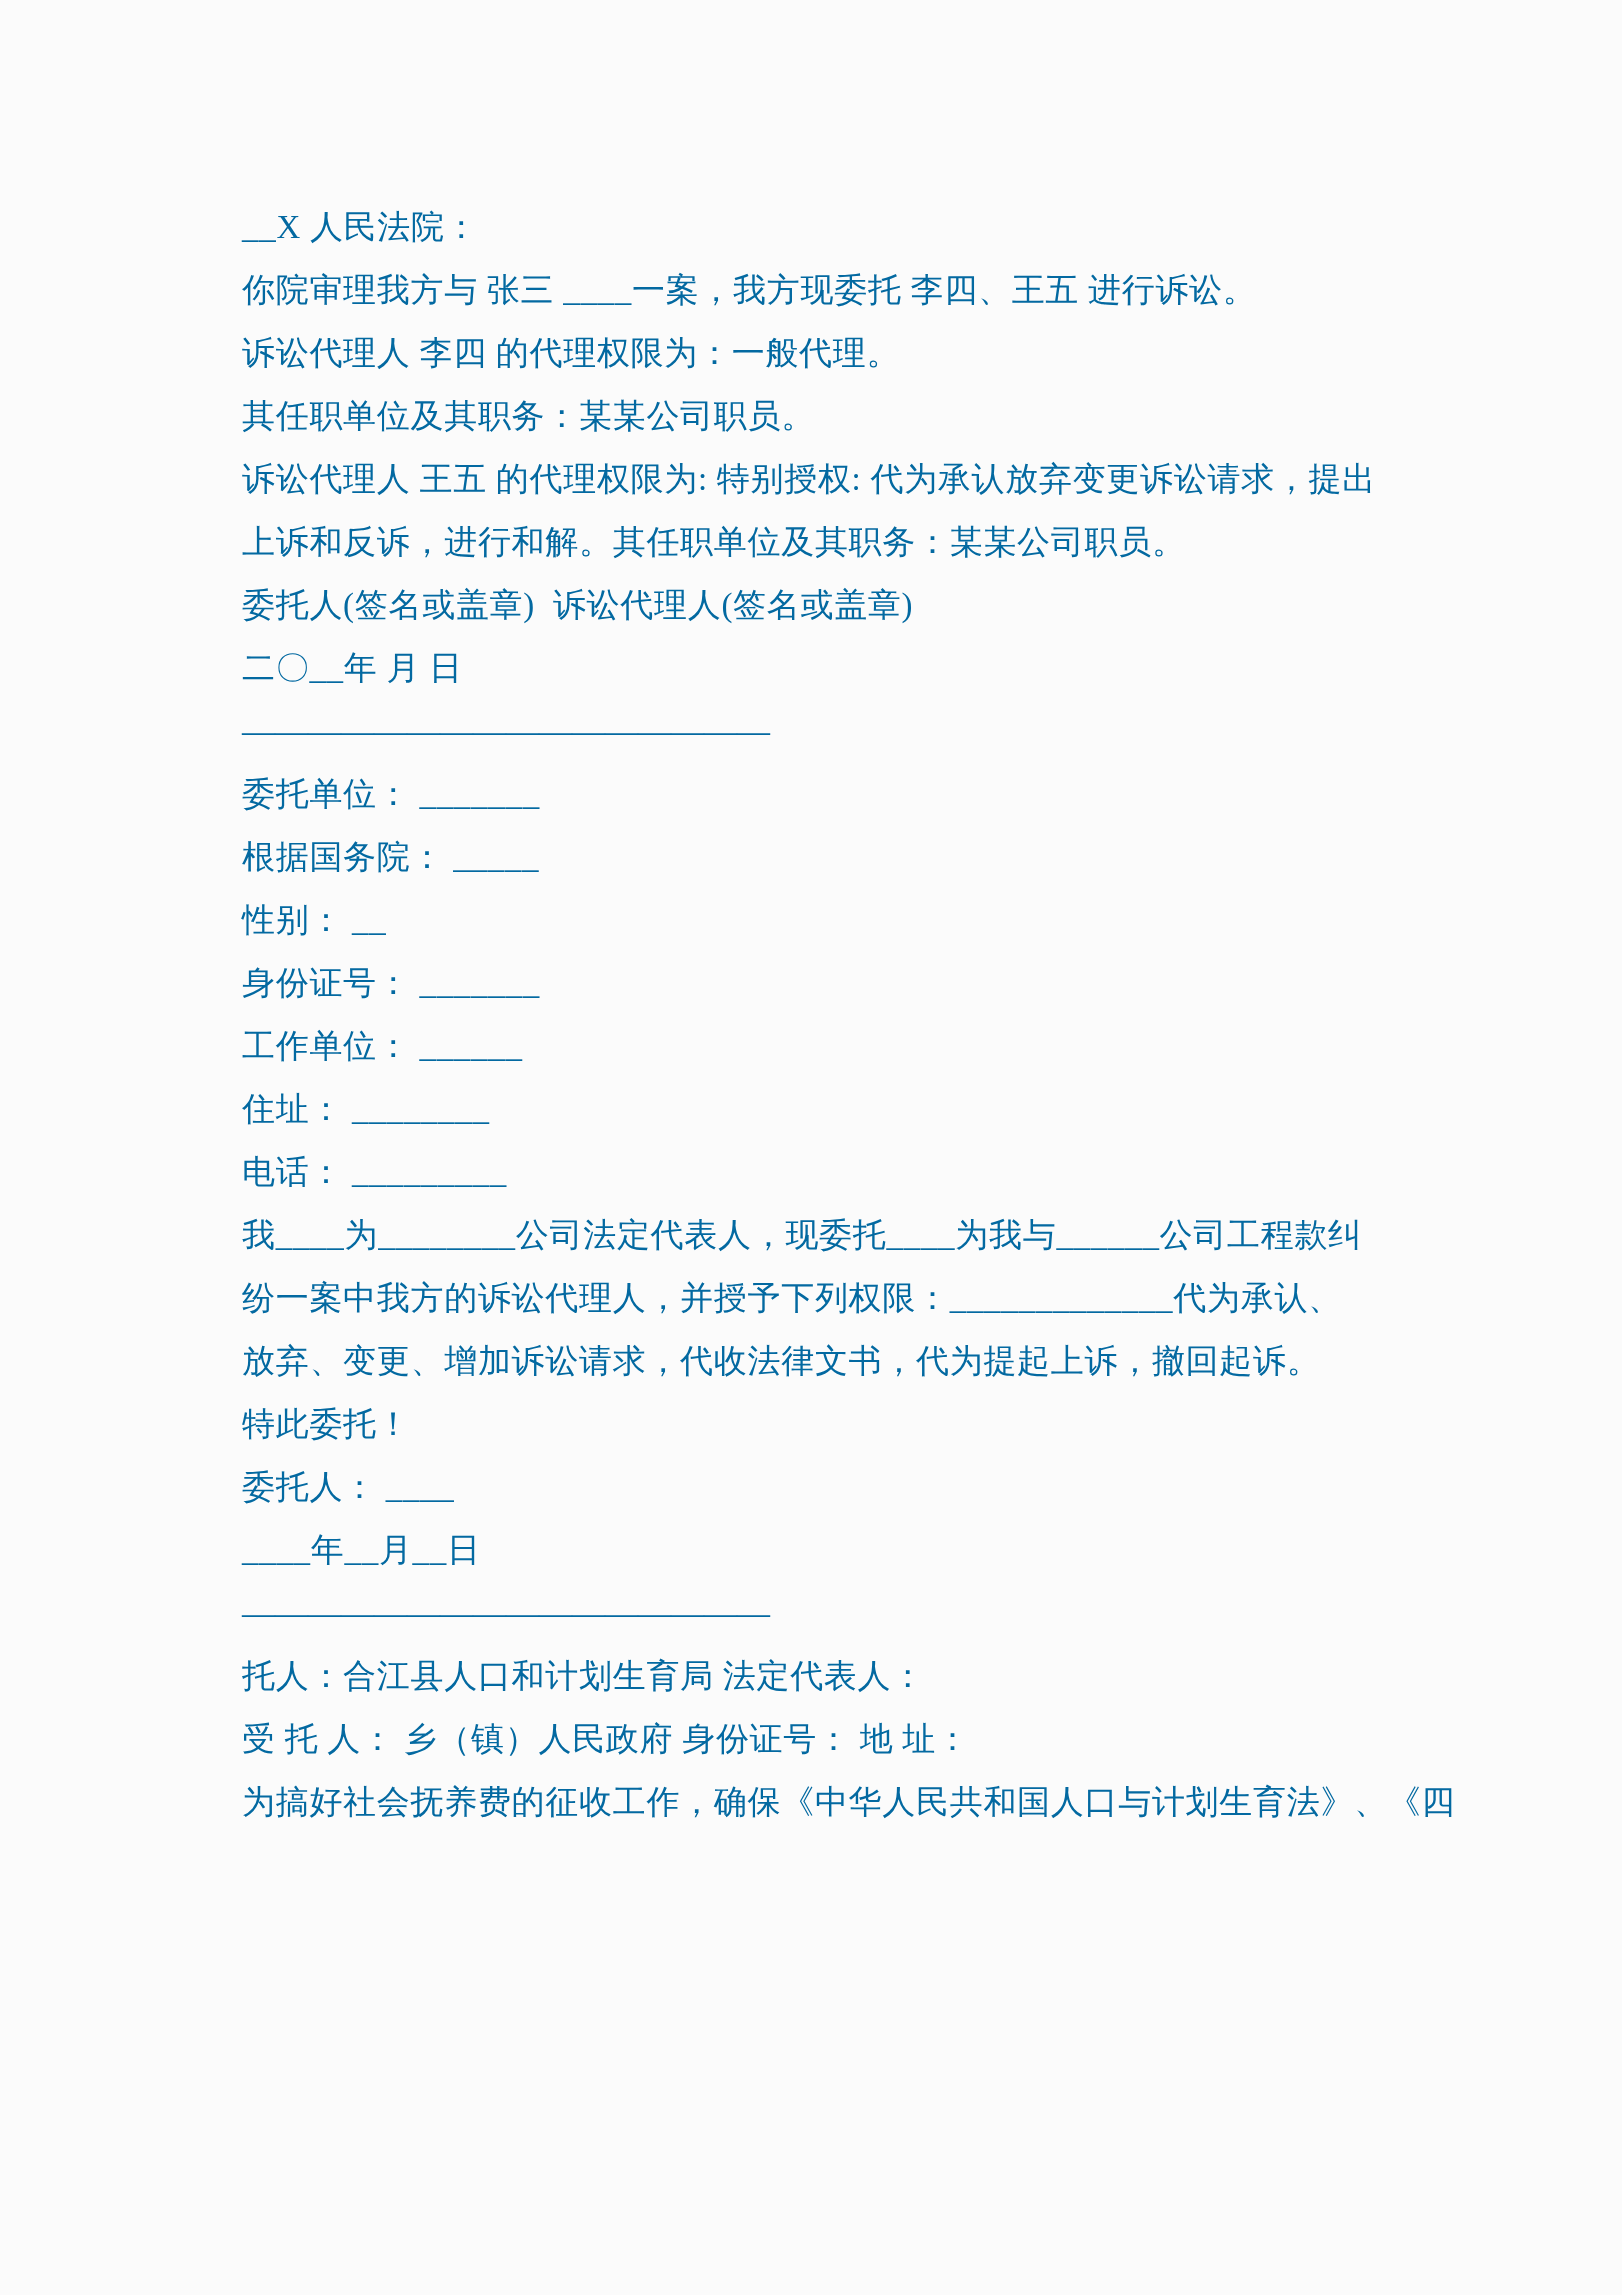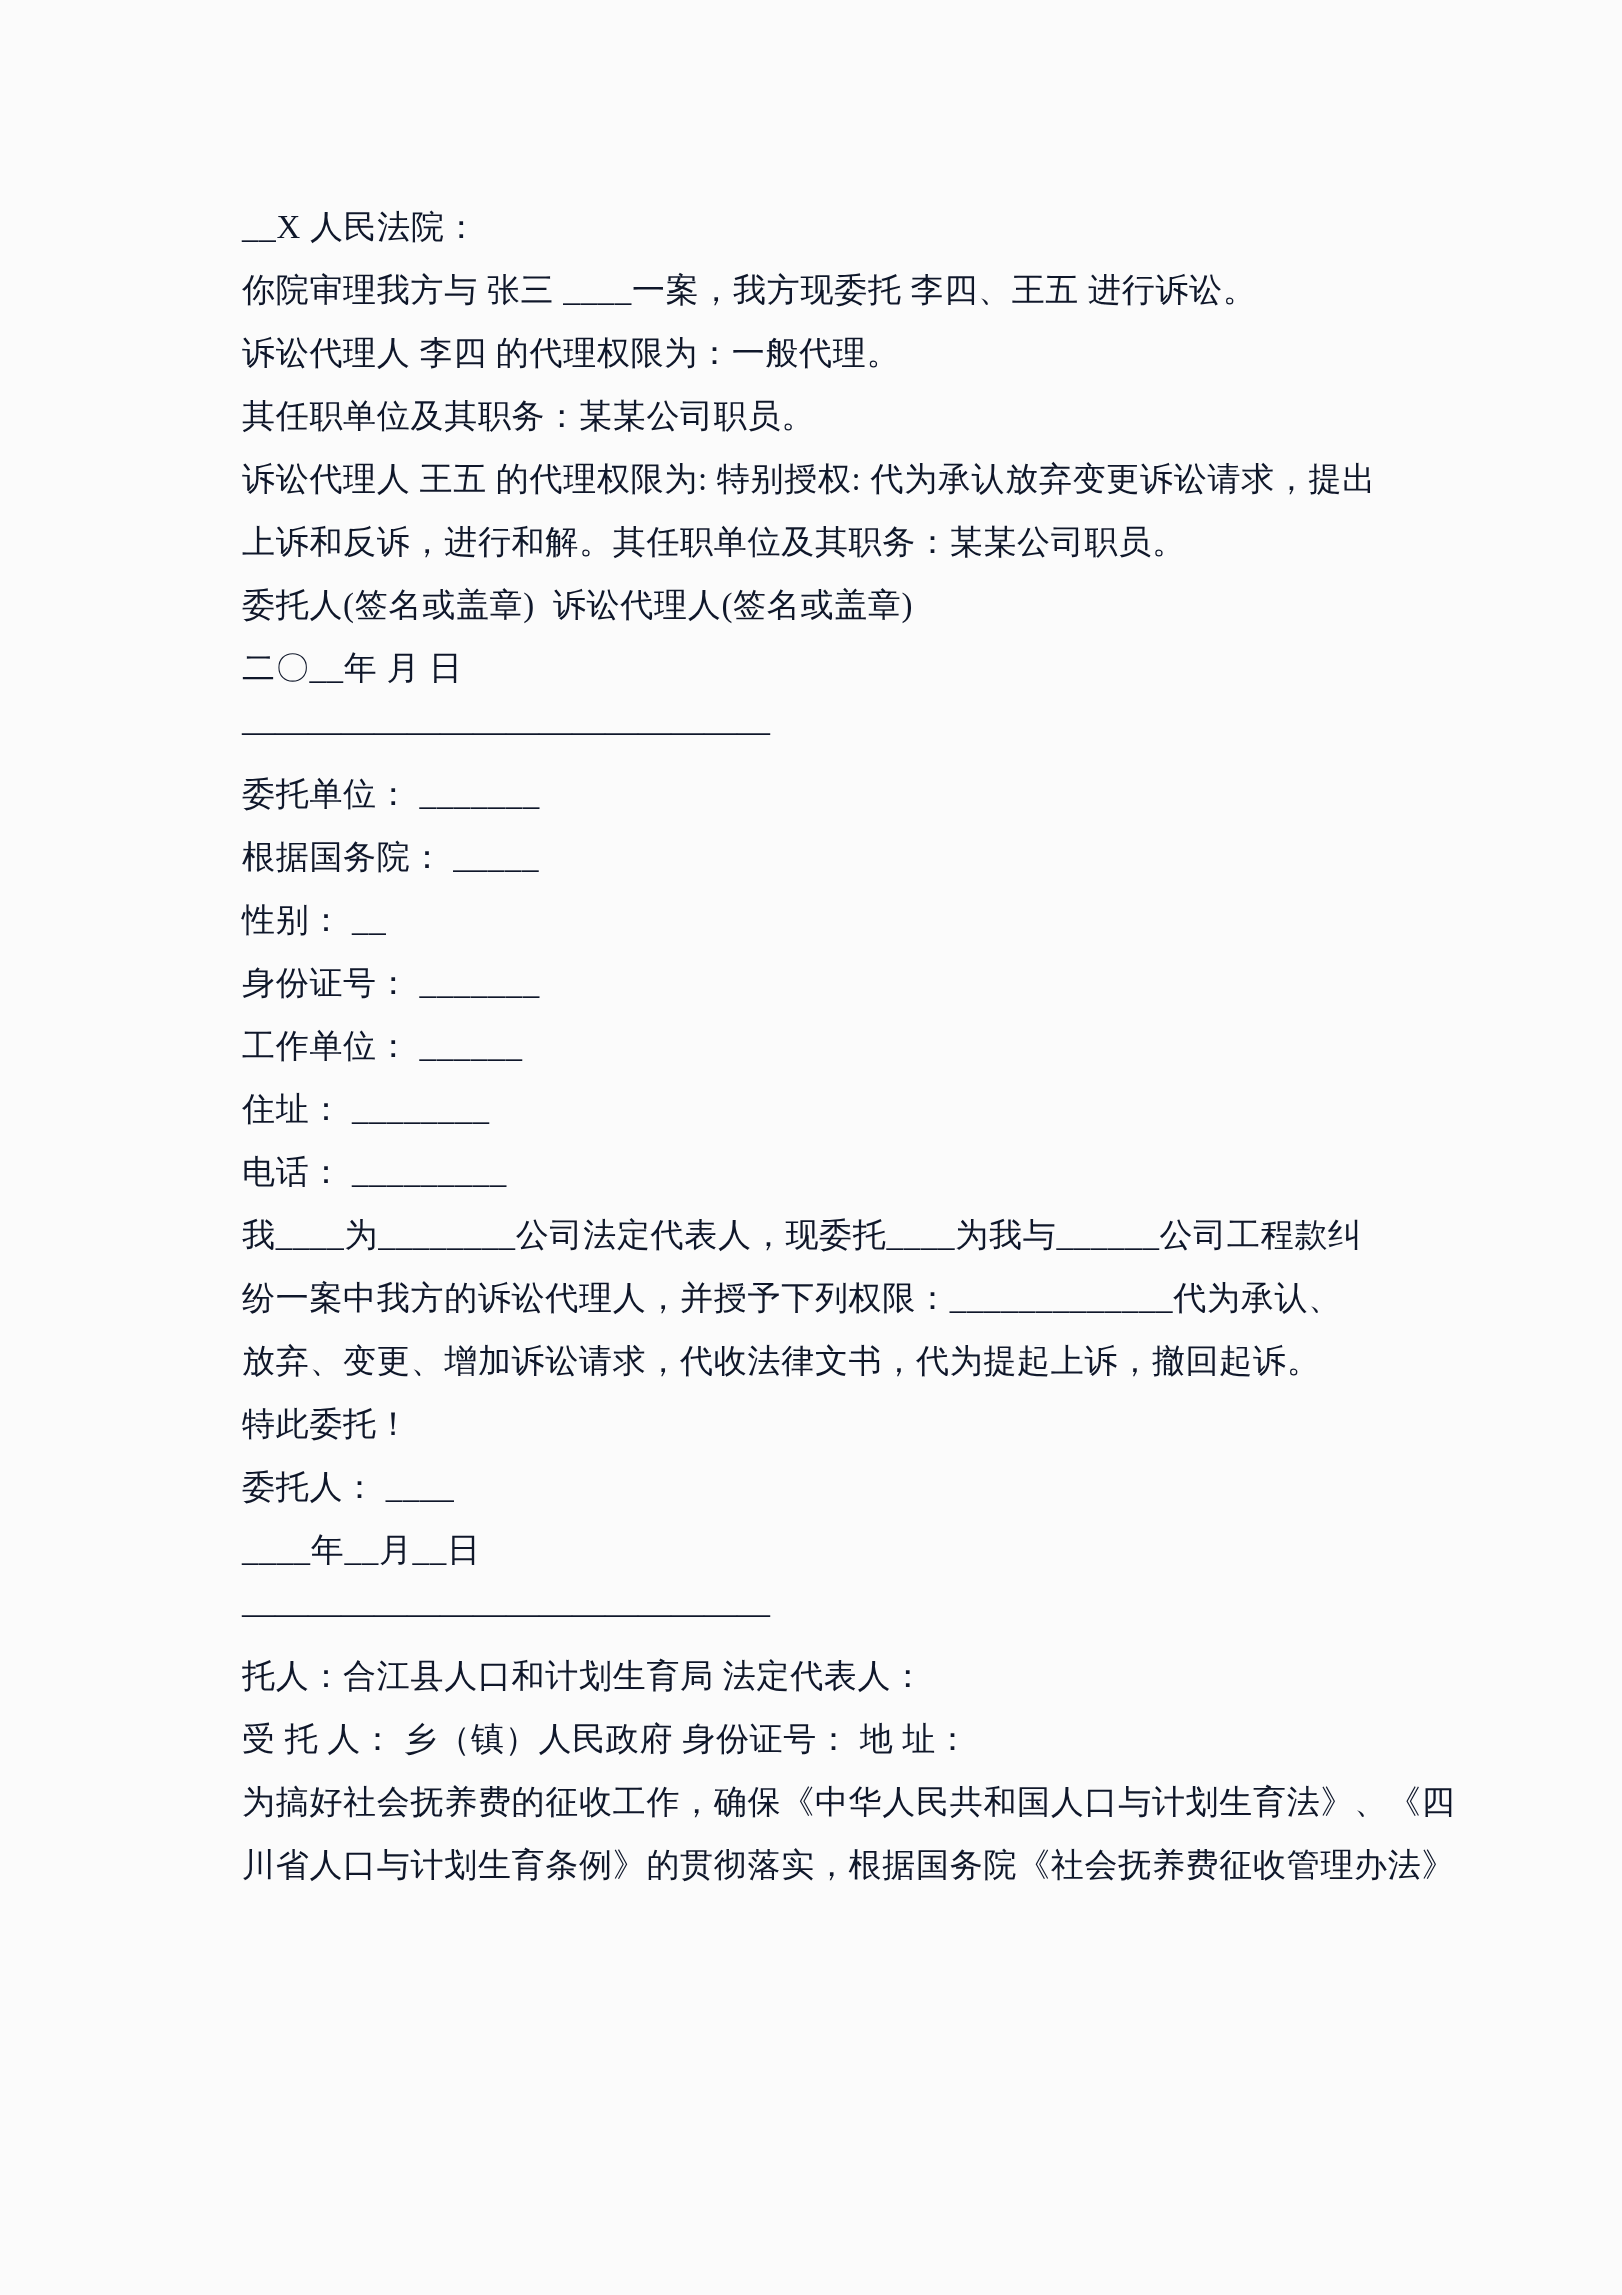--- a/index.html
+++ b/index.html
@@ -17,21 +17,21 @@
   .content {
     position: absolute;
     left: 242px;
     top: 196px;
     width: 1158px;
   }
   .line {
     height: 63px;
     line-height: 63px;
     font-size: 33px;
-    color: #0f172a;
+    color: #0369a1;
     font-family: "Liberation Serif", "DejaVu Serif", serif;
     white-space: pre;
     letter-spacing: 0.7px;
   }
   .line.separator {
     letter-spacing: 0;
   }
 </style>
 </head>
 <body>
@@ -57,16 +57,15 @@
       <div class="line">我____为________公司法定代表人，现委托____为我与______公司工程款纠</div>
       <div class="line">纷一案中我方的诉讼代理人，并授予下列权限：_____________代为承认、</div>
       <div class="line">放弃、变更、增加诉讼请求，代收法律文书，代为提起上诉，撤回起诉。</div>
       <div class="line">特此委托！</div>
       <div class="line">委托人： ____</div>
       <div class="line">____年__月__日</div>
       <div class="line separator">————————————————</div>
       <div class="line">托人：合江县人口和计划生育局 法定代表人：</div>
       <div class="line">受 托 人： 乡（镇）人民政府 身份证号： 地 址：</div>
       <div class="line">为搞好社会抚养费的征收工作，确保《中华人民共和国人口与计划生育法》、《四</div>
-      <div class="line">川省人口与计划生育条例》的贯彻落实，根据国务院《社会抚养费征收管理办法》</div>
     </div>
 </div>
 
 
 </body></html>

